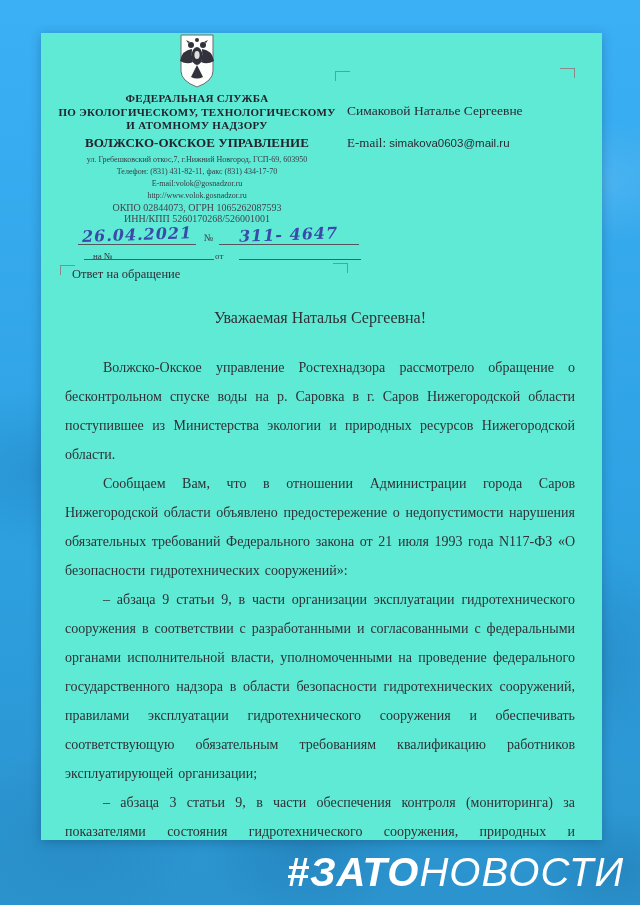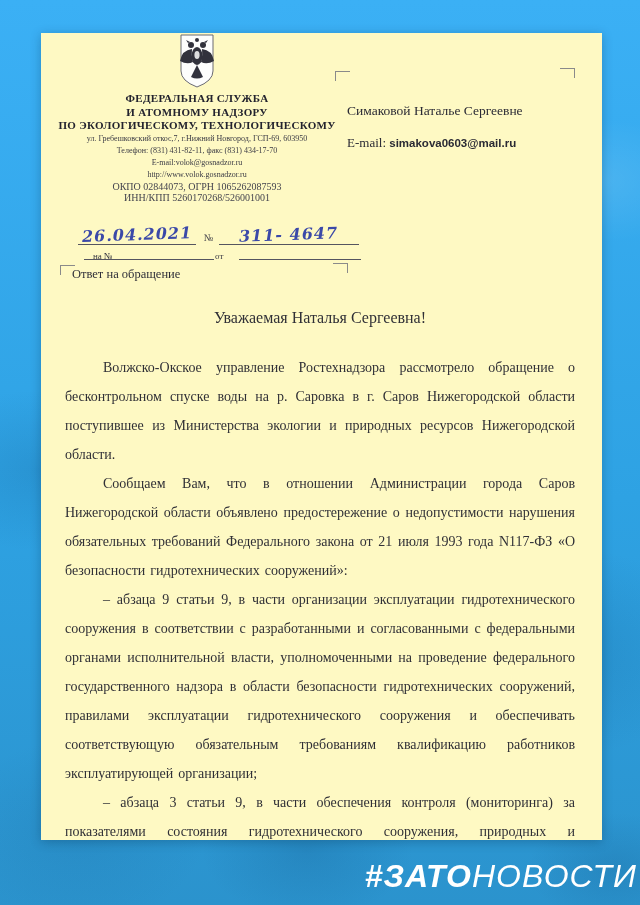--- a/index.html
+++ b/index.html
@@ -12,41 +12,41 @@
       radial-gradient(ellipse 240px 170px at 88% 72%, rgba(14,78,128,0.18), transparent 62%),
       radial-gradient(ellipse 170px 110px at 48% 94%, rgba(18,84,134,0.22), transparent 62%),
       radial-gradient(ellipse 210px 150px at 12% 92%, rgba(24,94,144,0.16), transparent 62%),
       radial-gradient(ellipse 140px 90px at 96% 96%, rgba(16,80,130,0.20), transparent 62%),
       radial-gradient(ellipse 160px 100px at 94% 20%, rgba(255,255,255,0.10), transparent 62%),
       radial-gradient(ellipse 120px 80px at 30% 30%, rgba(255,255,255,0.06), transparent 62%),
       linear-gradient(180deg,#3bb0f5 0%,#2ea2e3 55%,#2b93cd 100%);
   }
   .paper{
     position:absolute;left:41px;top:33px;width:561px;height:807px;
-    background:#fef9c3;box-shadow:0 2px 10px rgba(0,40,70,.28);
+    background:#5eead4;box-shadow:0 2px 10px rgba(0,40,70,.28);
     overflow:hidden;color:#2f2f33;
   }
   
   .letterhead{position:absolute;left:6px;top:0;width:300px;text-align:center;color:#23232e;}
   .emblem{display:inline-block;margin-top:1px;}
   .lh-org{font-weight:bold;font-size:11px;line-height:13.5px;letter-spacing:.3px;margin:0;}
   .lh-short{font-weight:bold;font-size:10px;line-height:15px;margin:0;}
   .lh-div{font-weight:bold;font-size:13px;line-height:17px;margin:1px 0 3px 0;}
   .lh-small{font-size:8px;line-height:12px;margin:0;color:#3a3a44;}
   .lh-tiny{font-size:10px;line-height:11.5px;margin:0;color:#44444e;}
   
   .recipient{position:absolute;left:296px;top:38px;width:250px;}
   .corner{position:absolute;width:14px;height:9px;border-color:#8a8a8a;}
   .corner.tl{border-left:1px solid #8a8a8a;border-top:1px solid #8a8a8a;}
   .corner.tr{border-right:1px solid #8a8a8a;border-top:1px solid #8a8a8a;}
   .recipient .tl{left:-2px;top:0;}
   .recipient .tr{right:12px;top:-3px;}
   .recip-name{font-size:13.5px;margin:32px 0 0 10px;color:#2a2a34;}
   .recip-email{font-size:13px;margin:16px 0 0 10px;color:#2a2a34;}
-  .recip-email .val{font-family:"Liberation Sans",sans-serif;font-size:11.5px;font-weight:bold;}
+  .recip-email .val{font-family:"Liberation Sans",sans-serif;font-size:11.5px;}
   
   .refblock{position:absolute;left:15px;top:186px;width:312px;font-size:9px;color:#3a3a44;}
   .refrow1{position:relative;height:28px;}
   .hand{font-family:"DejaVu Serif",serif;font-style:italic;color:#3b49a8;font-size:16px;font-weight:bold;letter-spacing:1px;transform:rotate(-2deg);display:inline-block;}
   .uline{display:inline-block;border-bottom:1px solid #55555f;vertical-align:bottom;}
   .refrow1 .date-line{position:absolute;left:22px;bottom:2px;width:118px;text-align:center;}
   .refrow1 .num-sign{position:absolute;left:148px;bottom:4px;font-size:10px;}
   .refrow1 .num-line{position:absolute;left:163px;bottom:2px;width:140px;text-align:center;}
   .refrow2{position:relative;height:16px;}
   .refrow2 .na{position:absolute;left:0;bottom:2px;margin-left:37px;}
@@ -60,23 +60,23 @@
   .subject-text{font-size:12.5px;margin:4px 0 0 12px;color:#2e2e38;}
   
   .letter-body{position:absolute;left:24px;top:276px;width:510px;color:#303036;}
   .greeting{text-align:center;font-size:16px;margin:0 0 26px 0;}
   .letter-body p.para{
     font-size:14px;line-height:29px;margin:0;text-align:justify;text-indent:38px;
     word-spacing:1.5px;
   }
   
   .watermark{
-    position:absolute;right:3px;bottom:10px;
+    position:absolute;right:16px;bottom:10px;
     font-family:"Liberation Sans",sans-serif;font-style:italic;
-    font-size:32px;color:#ffffff;letter-spacing:1px;white-space:nowrap;
+    font-size:40px;color:#ffffff;letter-spacing:1px;white-space:nowrap;
   }
   .watermark .bold{font-weight:bold;}
   .watermark .light{font-weight:normal;}
 </style>
 </head>
 <body>
 
 <div class="paper">
 
   <div class="letterhead">
@@ -91,22 +91,23 @@
           <path d="M32 9 L34 6 L30 8 Z"></path>
           <ellipse cx="23" cy="22" rx="5.5" ry="9"></ellipse>
           <path d="M18 15 Q8 16 6 27 Q13 31 19 28 Q17 21 18 15 Z"></path>
           <path d="M28 15 Q38 16 40 27 Q33 31 27 28 Q29 21 28 15 Z"></path>
           <path d="M23 31 L17 43 Q23 46 29 43 Z"></path>
         </g>
         <ellipse cx="23" cy="21" rx="2.6" ry="4" fill="#fdfdfc" opacity="0.85"></ellipse>
       </svg>
     </span>
     <p class="lh-org">ФЕДЕРАЛЬНАЯ СЛУЖБА</p>
+    <p class="lh-org">ПО ЭКОЛОГИЧЕСКОМУ, ТЕХНОЛОГИЧЕСКОМУ</p>
     <p class="lh-org">И АТОМНОМУ НАДЗОРУ</p>
-    <p class="lh-org">ПО ЭКОЛОГИЧЕСКОМУ, ТЕХНОЛОГИЧЕСКОМУ</p>
+    <p class="lh-div">ВОЛЖСКО-ОКСКОЕ УПРАВЛЕНИЕ</p>
     <p class="lh-small">ул. Гребешковский откос,7, г.Нижний Новгород, ГСП-69, 603950</p>
     <p class="lh-small">Телефон: (831) 431-82-11, факс (831) 434-17-70</p>
     <p class="lh-small">E-mail:volok@gosnadzor.ru</p>
     <p class="lh-small">http://www.volok.gosnadzor.ru</p>
     <p class="lh-tiny">ОКПО 02844073, ОГРН 1065262087593</p>
     <p class="lh-tiny">ИНН/КПП 5260170268/526001001</p>
   </div>
 
   <div class="recipient">
     <span class="corner tl"></span>

